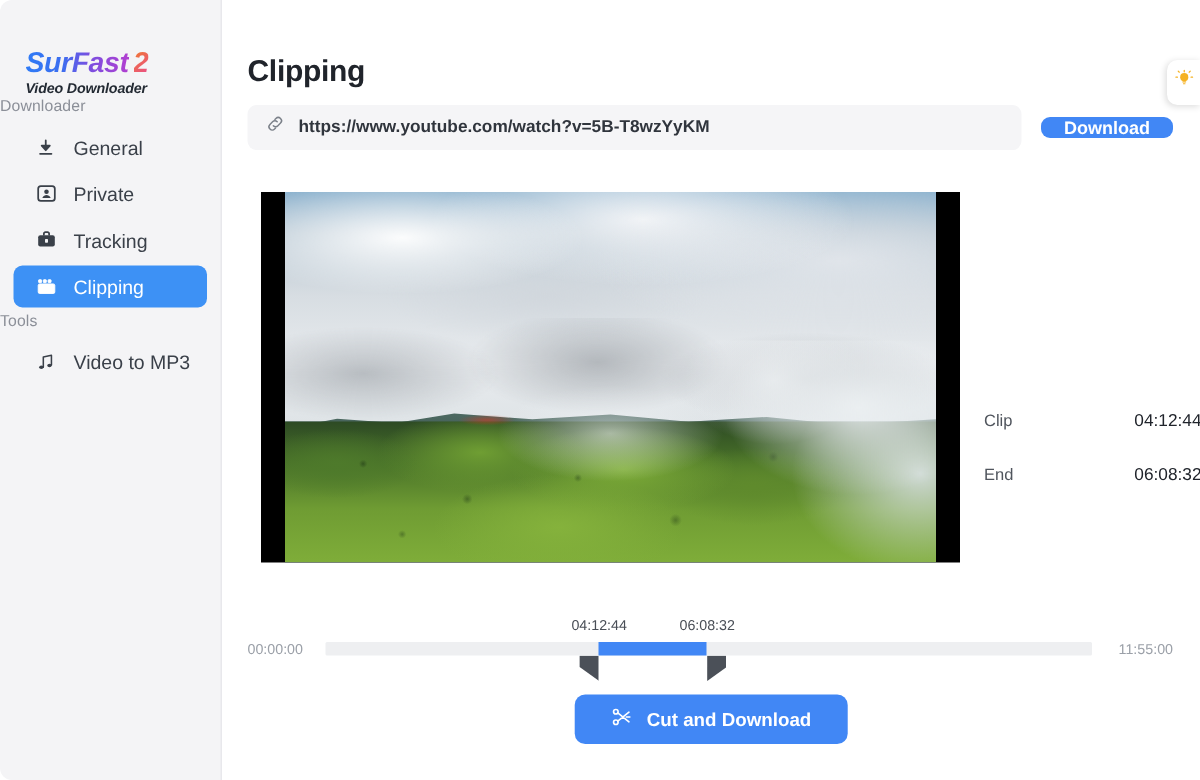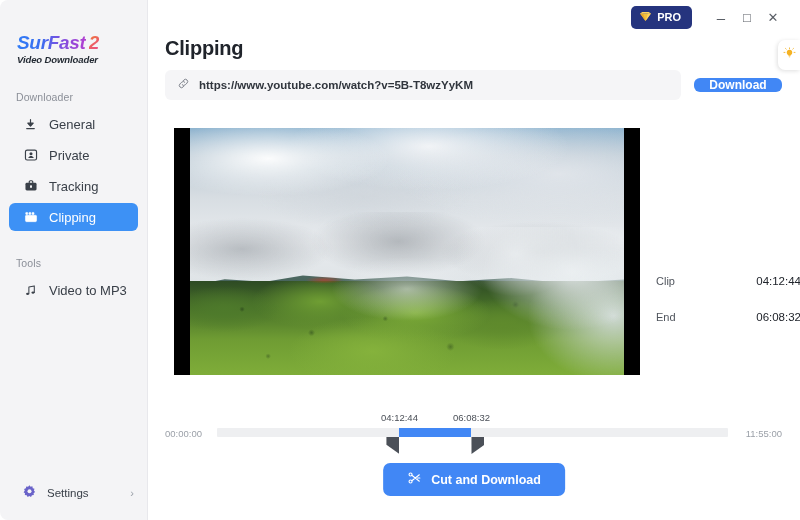--- a/index.html
+++ b/index.html
@@ -58,22 +58,20 @@
     font-weight: bold;
     font-style: italic;
     color: #232a33;
     letter-spacing: -0.1px;
     margin-top: 1px;
   }
 
   .section-label {
     font-size: 10.5px;
     color: #8b8f98;
-    padding-left: 16px;
-    margin-top: 26px;
     margin-bottom: 7px;
     letter-spacing: 0.1px;
   }
   .nav-item {
     display: flex;
     align-items: center;
     height: 28px;
     margin: 3px 9px 3px 9px;
     padding-left: 13px;
     border-radius: 6px;
@@ -446,50 +444,24 @@
       <span class="nico">
         <svg width="13" height="13" viewBox="0 0 24 24">
             <path d="M9 18V5.5l10-2v12" stroke="#3a4049" stroke-width="1.9" fill="none" stroke-linecap="round" stroke-linejoin="round"></path>
             <ellipse cx="6.6" cy="18.2" rx="2.7" ry="2.2" fill="#3a4049"></ellipse>
             <ellipse cx="16.6" cy="15.9" rx="2.7" ry="2.2" fill="#3a4049"></ellipse>
           </svg>
       </span>
       <span>Video to MP3</span>
     </div>
 
-    <div class="settings-row">
-      <span class="nico">
-        <svg width="15" height="15" viewBox="0 0 24 24">
-            <path d="M12 1.8l1.7 2.5 2.9-.7.6 3 2.8 1.1-1 2.8 1.9 2.3-2.3 1.9.3 3-3 .3-1.5 2.6-2.7-1.3-2.7 1.3-1.5-2.6-3-.3.3-3L2.5 13l1.9-2.3-1-2.8 2.8-1.1.6-3 2.9.7z" fill="#6a63c9"></path>
-            <circle cx="12" cy="11.6" r="3.2" fill="#f4f4f6"></circle>
-          </svg>
-      </span>
-      <span class="slabel">Settings</span>
-      <span class="chev">›</span>
-    </div>
   </aside>
 
   <section class="main">
 
-    <div class="titlebar">
-      <div class="pro-btn">
-        <span>
-          <svg width="13" height="11" viewBox="0 0 24 20">
-              <path d="M2 4.5h20l-10 14z" fill="#f3bf3e"></path>
-              <path d="M7.5 4.5L12 18.5 2 4.5z" fill="#e8a82b"></path>
-              <path d="M16.5 4.5L12 18.5 22 4.5z" fill="#ffd45e"></path>
-              <path d="M6 1.5h12l4 3H2z" fill="#ffd45e"></path>
-            </svg>
-        </span>
-        <span>PRO</span>
-      </div>
-      <div class="win-btn min">–</div>
-      <div class="win-btn">□</div>
-      <div class="win-btn">✕</div>
-    </div>
 
     <h1 class="page-title">Clipping</h1>
 
     <div class="url-row">
       <div class="url-box">
         <span>
           <svg width="13" height="13" viewBox="0 0 24 24">
               <path d="M9.6 14.4a4 4 0 0 0 5.7 0l3.2-3.2a4 4 0 0 0-5.7-5.7l-1.2 1.2" stroke="#7b8089" stroke-width="1.8" fill="none" stroke-linecap="round"></path>
               <path d="M14.4 9.6a4 4 0 0 0-5.7 0l-3.2 3.2a4 4 0 0 0 5.7 5.7l1.2-1.2" stroke="#7b8089" stroke-width="1.8" fill="none" stroke-linecap="round"></path>
             </svg>

